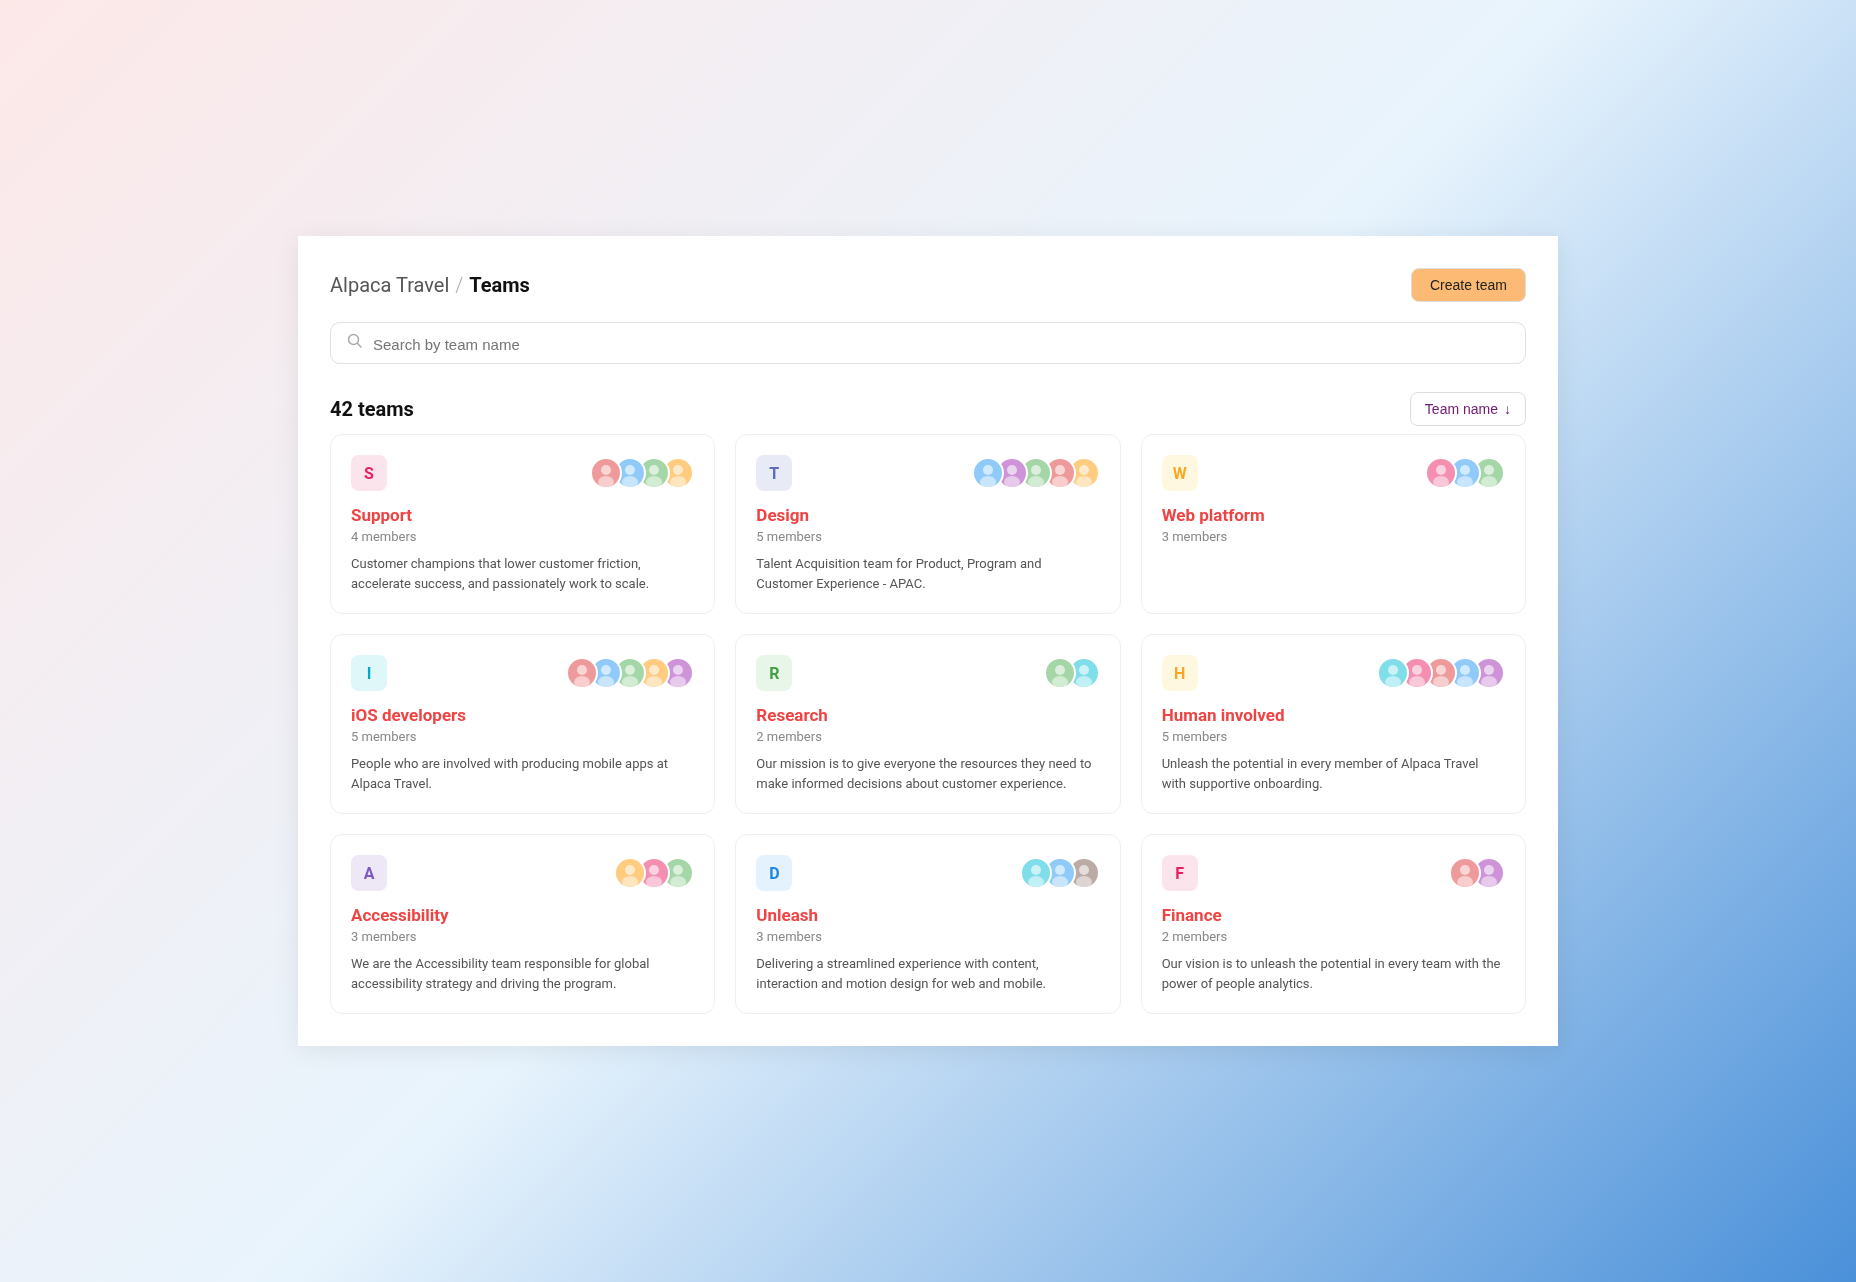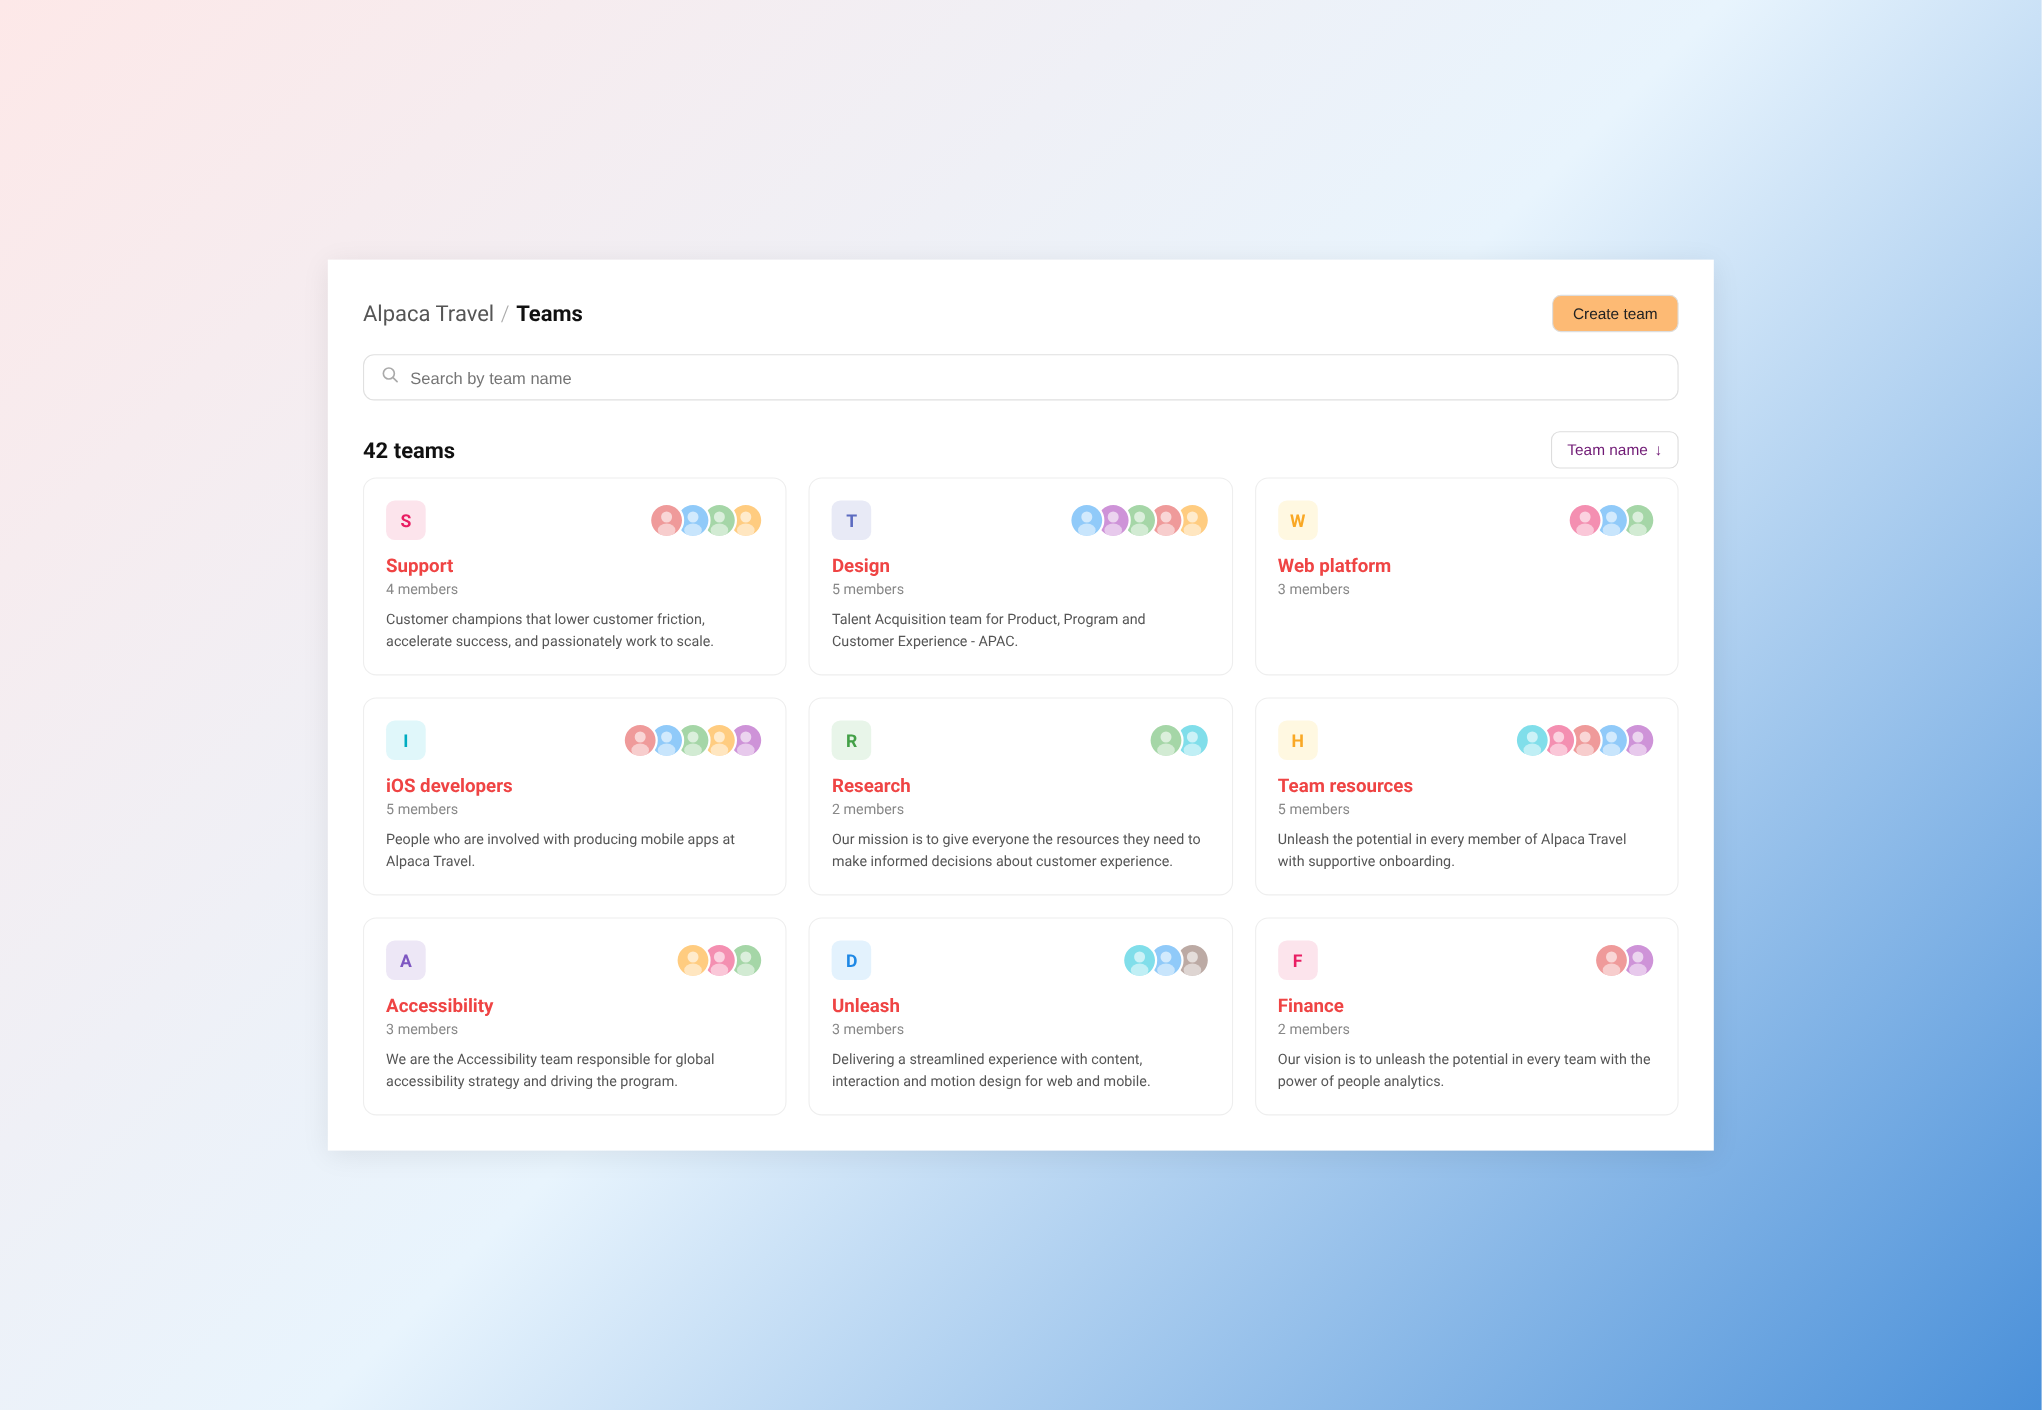--- a/index.html
+++ b/index.html
@@ -400,21 +400,21 @@
         </svg>
       </div>
             <div class="avatar" style="background:#ce93d8; z-index:6">
         <svg width="28" height="28" viewBox="0 0 28 28">
           <circle cx="14" cy="11" r="5" fill="rgba(255,255,255,0.6)"></circle>
           <ellipse cx="14" cy="23" rx="8" ry="6" fill="rgba(255,255,255,0.5)"></ellipse>
         </svg>
       </div>
           </div>
       </div>
-      <div class="team-name">Team resources</div>
+      <div class="team-name">Human involved</div>
       <div class="team-members">5 members</div>
       <div class="team-desc">Unleash the potential in every member of Alpaca Travel with supportive onboarding.</div>
     </div>
       <div class="team-card">
       <div class="card-top">
         <div class="team-icon icon-a">A</div>
         <div class="avatars">
             <div class="avatar" style="background:#ffcc80; z-index:10">
         <svg width="28" height="28" viewBox="0 0 28 28">
           <circle cx="14" cy="11" r="5" fill="rgba(255,255,255,0.6)"></circle>

